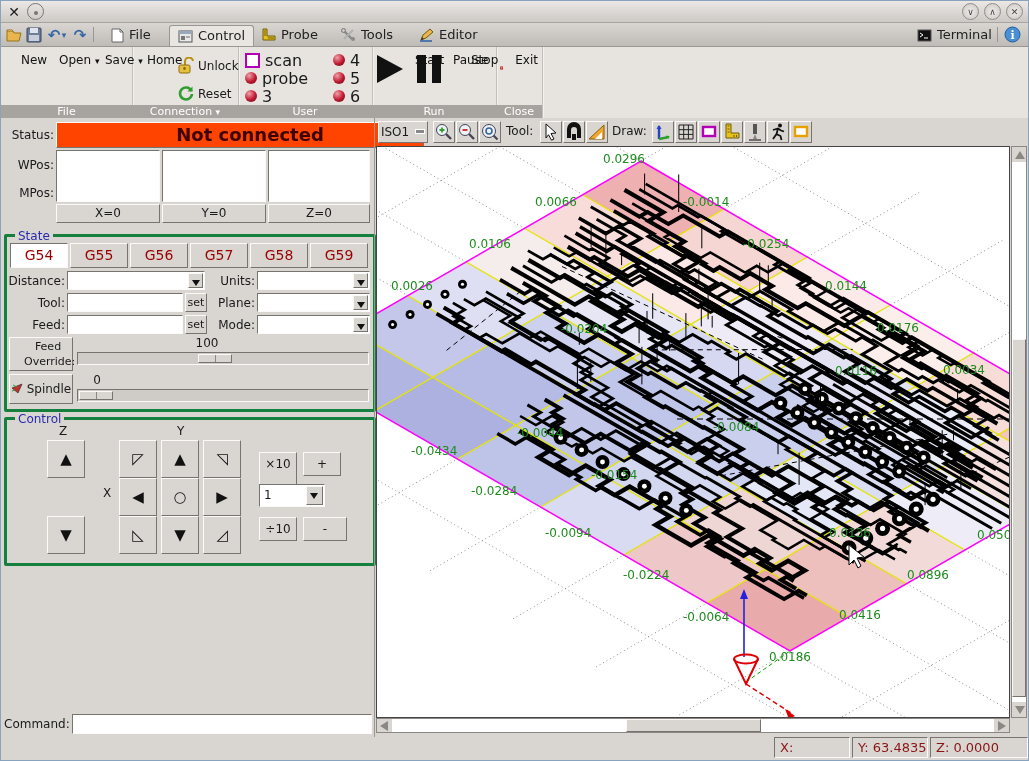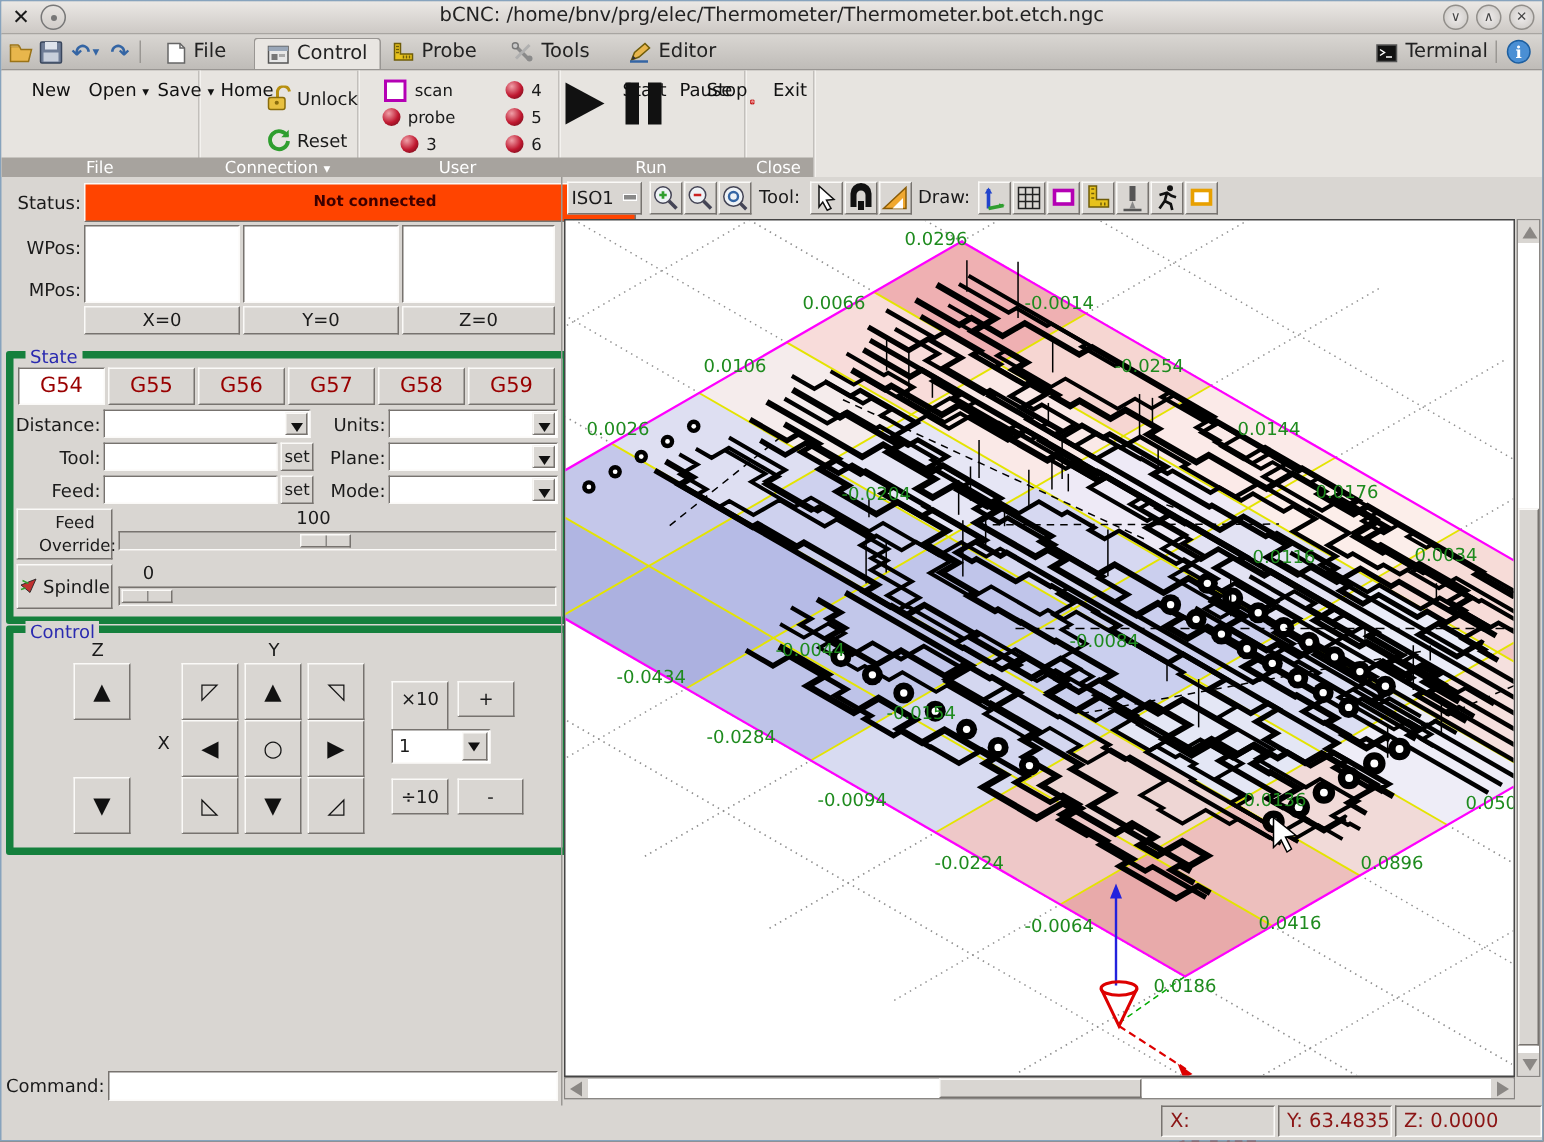--- a/index.html
+++ b/index.html
@@ -24,44 +24,44 @@
   
   .ribbon{position:absolute;left:1px;top:47px;right:1px;height:71px;background:#e7e4e0;}
   .rgroup-strip{position:absolute;top:58px;height:13px;background:#a7a39e;color:#fff;
                 font-size:11px;line-height:13px;text-align:center;}
   .rgsep{position:absolute;top:0;width:1px;height:71px;background:#c2bfbb;border-right:1px solid #f4f2ef;}
   .ritem{position:absolute;display:flex;flex-direction:row;align-items:flex-start;gap:12px;cursor:default;}
   .ritem .rlabel{font-size:12px;color:#111;white-space:nowrap;}
   .ritem-h{position:absolute;display:flex;align-items:center;gap:3px;font-size:12px;}
   .user-grid{position:absolute;left:244px;top:4px;width:126px;height:54px;display:grid;
              grid-template-rows:repeat(3,18px);grid-auto-flow:column;column-gap:14px;}
-  .user-btn{display:flex;align-items:center;gap:5px;font-size:11px;justify-content:center;}
+  .user-btn{display:flex;align-items:center;gap:5px;font-size:16px;}
   .orb{width:12px;height:12px;border-radius:50%;
        background:radial-gradient(circle at 35% 30%,#f0a0a8,#c01830 55%,#5a0a14);}
   .sq-icon{width:11px;height:11px;border:2px solid #b400b4;background:#fff;}
   
   .btn{background:#d9d6d2;border:1px solid;border-color:#fbfaf8 #77736f #77736f #fbfaf8;
        box-sizing:border-box;text-align:center;}
   .entry{background:#fff;border:1px solid;border-color:#77736f #fbfaf8 #fbfaf8 #77736f;box-sizing:border-box;}
   .combo-arrow{position:absolute;right:1px;top:1px;bottom:1px;width:15px;background:#d9d6d2;
                border:1px solid;border-color:#fbfaf8 #77736f #77736f #fbfaf8;box-sizing:border-box;}
   .combo-arrow:after{content:"";position:absolute;left:3px;top:6px;border:4px solid transparent;border-top:6px solid #111;}
   .lab{position:absolute;text-align:right;}
-  .groupbox{position:absolute;border:5px solid #15803d;border-radius:2px;}
+  .groupbox{position:absolute;border:3px solid #15803d;border-radius:2px;}
   .gb-label{position:absolute;top:-8px;left:8px;background:#d9d6d2;padding:0 3px;color:#2a2ab0;font-size:12px;}
   .scale-trough{position:absolute;height:13px;background:#cfccc8;border:1px solid;
                 border-color:#77736f #fbfaf8 #fbfaf8 #77736f;box-sizing:border-box;}
   .scale-handle{position:absolute;top:1px;height:9px;width:34px;background:#d9d6d2;border:1px solid;
                 border-color:#fbfaf8 #77736f #77736f #fbfaf8;box-sizing:border-box;}
   .scale-handle:after{content:"";position:absolute;left:16px;top:0;bottom:0;width:1px;background:#8a8784;}
   .jog{position:absolute;width:38px;height:38px;font-size:15px;line-height:36px;color:#111;}
   
   .status-banner{position:absolute;left:56px;top:122px;width:368px;height:26px;
                  border:1px solid;border-color:#fbfaf8 #77736f #77736f #fbfaf8;box-sizing:border-box;
-                 text-align:center;font-weight:bold;font-size:10px;line-height:24px;color:#3c0000;padding-left:20px;}
+                 text-align:center;font-weight:bold;font-size:18px;line-height:24px;color:#3c0000;padding-left:20px;}
   .wpos-cell{position:absolute;top:150px;height:52px;}
   .zero-btn{position:absolute;top:204px;height:19px;line-height:17px;font-size:12px;}
   .wcs{position:absolute;top:0;width:58px;height:25px;line-height:23px;color:#990000;font-size:14px;}
   .wcs-active{background:#fff;border-color:#77736f #fbfaf8 #fbfaf8 #77736f;}
   
   .cbar-btn{position:absolute;top:121px;width:22px;height:22px;padding:0;}
   .canvas{position:absolute;left:376px;top:146px;width:632px;height:570px;background:#fff;border:1px solid #444;box-sizing:content-box;}
   #pcb-svg text{font:12px "DejaVu Sans",sans-serif;fill:#1e8b1e;}
   .sbar{position:absolute;background:#d9d6d2;}
   .sb-trough{background:#fff;border:1px solid #8a8784;box-sizing:border-box;}
@@ -77,21 +77,20 @@
 </head>
 <body>
 
 <div class="win">
 
   <div class="titlebar">
     <div class="win-icon" style="left:5px;font-weight:bold;font-size:14px;">✕</div>
     <div class="win-btn" style="left:26px;background:none;border:1px solid #777;">
       <span style="display:inline-block;width:4px;height:4px;border-radius:50%;background:#777;vertical-align:middle;"></span>
     </div>
-    <div class="title-text">bCNC: /home/bnv/prg/elec/Thermometer/Thermometer.bot.etch.ngc</div>
     <div class="win-btn" style="left:961px;">∨</div>
     <div class="win-btn" style="left:983px;">∧</div>
     <div class="win-btn" style="left:1005px;">✕</div>
   </div>
 
   <div class="tabbar">
     <div class="qicon" style="left:4px;">
       <svg class="icon-svg" width="18" height="18" viewBox="0 0 18 18">
           <path d="M2 5h6l1 2h7l-2 8H2z" fill="#e8b64c" stroke="#9a7318"></path>
           <path d="M2 5v-1h5l1 1" fill="#f4d488" stroke="#9a7318"></path>

